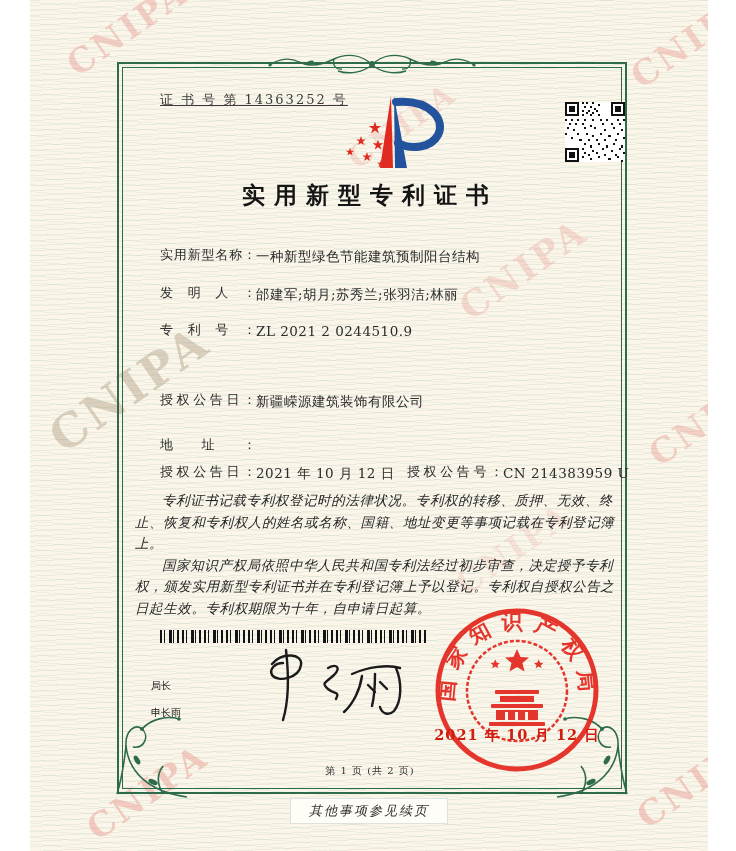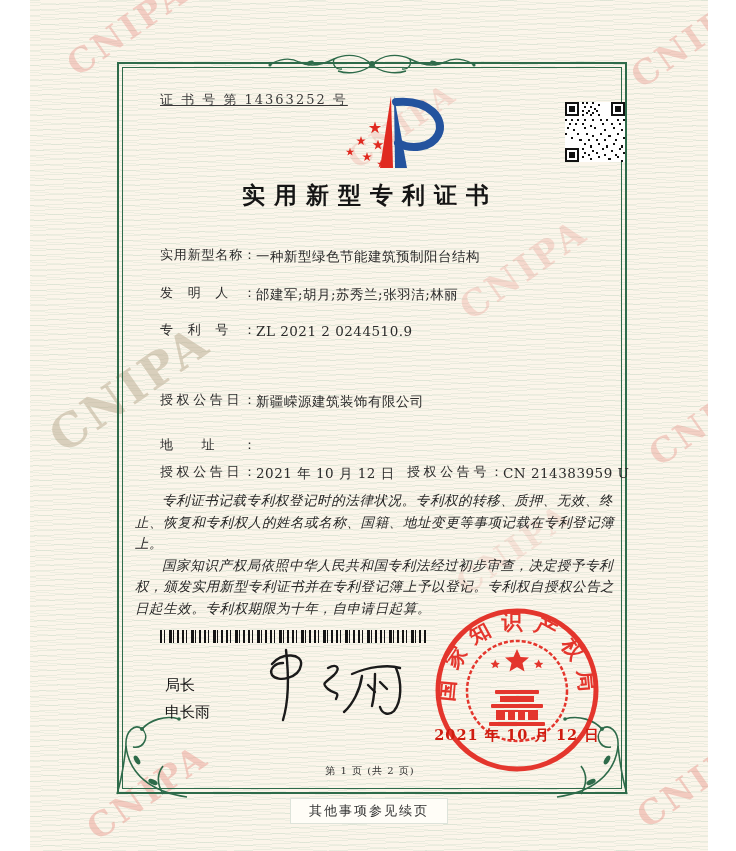--- a/index.html
+++ b/index.html
@@ -31,28 +31,28 @@
   .body-text{position:absolute;left:105px;top:490px;width:484px;font-size:13.5px;
              font-style:italic;line-height:21.5px;letter-spacing:0.6px;color:#262626;}
   .body-text p{margin:0;text-indent:2em;}
   .barcode{position:absolute;left:130px;top:630px;width:268px;height:13px;
     background:repeating-linear-gradient(90deg,
       #141414 0 2px, transparent 2px 4px,
       #141414 4px 5px, transparent 5px 9px,
       #141414 9px 12px, transparent 12px 13px,
       #141414 13px 14px, transparent 14px 17px,
       #141414 17px 19px, transparent 19px 22px);}
-  .director{position:absolute;left:135px;top:672px;font-size:15px;line-height:27px;color:#111;}
+  .director{position:absolute;left:121px;top:672px;font-size:10px;line-height:27px;color:#111;}
   .sig{position:absolute;left:218px;top:638px;}
   .seal{position:absolute;left:402px;top:605px;width:170px;height:170px;}
   .seal-date{position:absolute;left:395px;top:726px;width:184px;text-align:center;
              font-size:14.5px;font-weight:bold;color:#cf1d10;letter-spacing:1px;}
   .pagenum{position:absolute;left:87px;width:506px;top:764px;text-align:center;
            font-size:10px;color:#333;letter-spacing:1px;}
-  .footnote-wrap{position:absolute;left:0;right:0;top:798px;text-align:center;}
+  .footnote-wrap{position:absolute;left:0;right:0;top:798px;text-align:center;font-style:italic;}
   .footnote{display:inline-block;background:#fffdf7;border:1px solid rgba(120,150,130,0.25);
             padding:3px 18px;font-size:13px;color:#333;letter-spacing:2px;}
   .orn-top{position:absolute;left:50%;top:-13px;transform:translateX(-50%);}
   .orn-bl{position:absolute;left:-6px;bottom:-10px;}
   .orn-br{position:absolute;right:-6px;bottom:-10px;transform:scaleX(-1);}
   svg{display:block;}
 </style>
 </head>
 <body>
 

